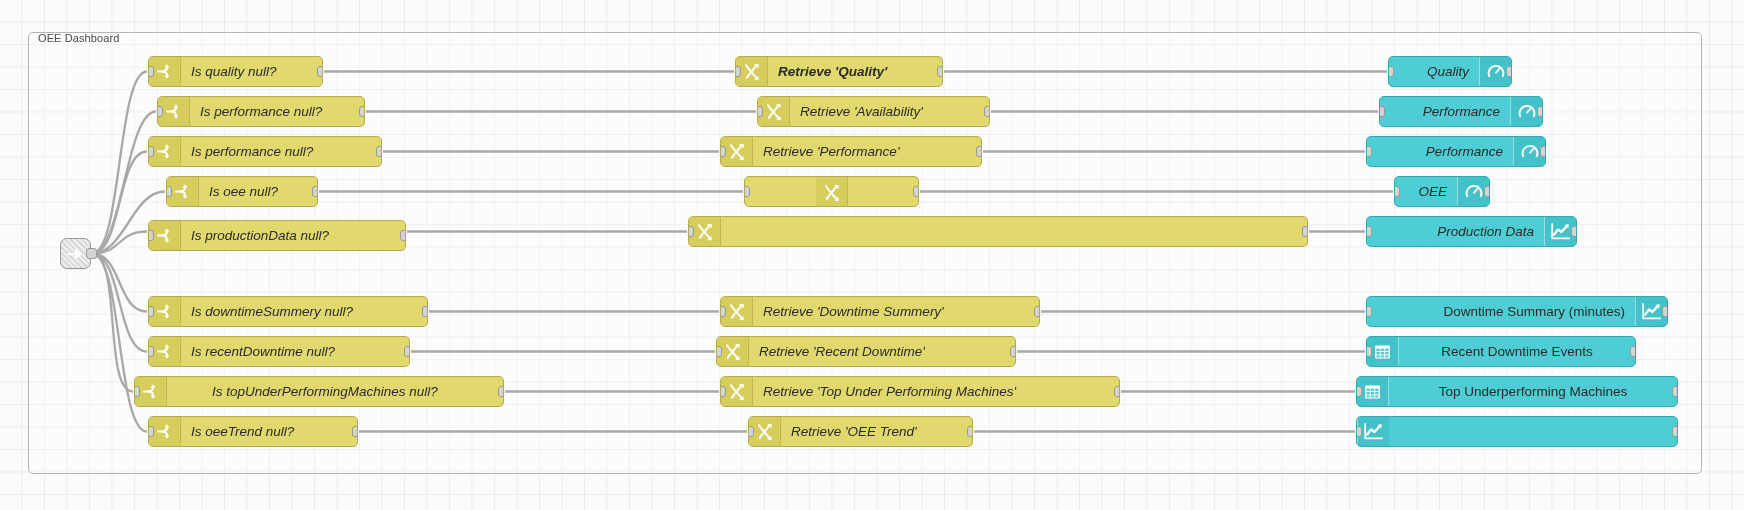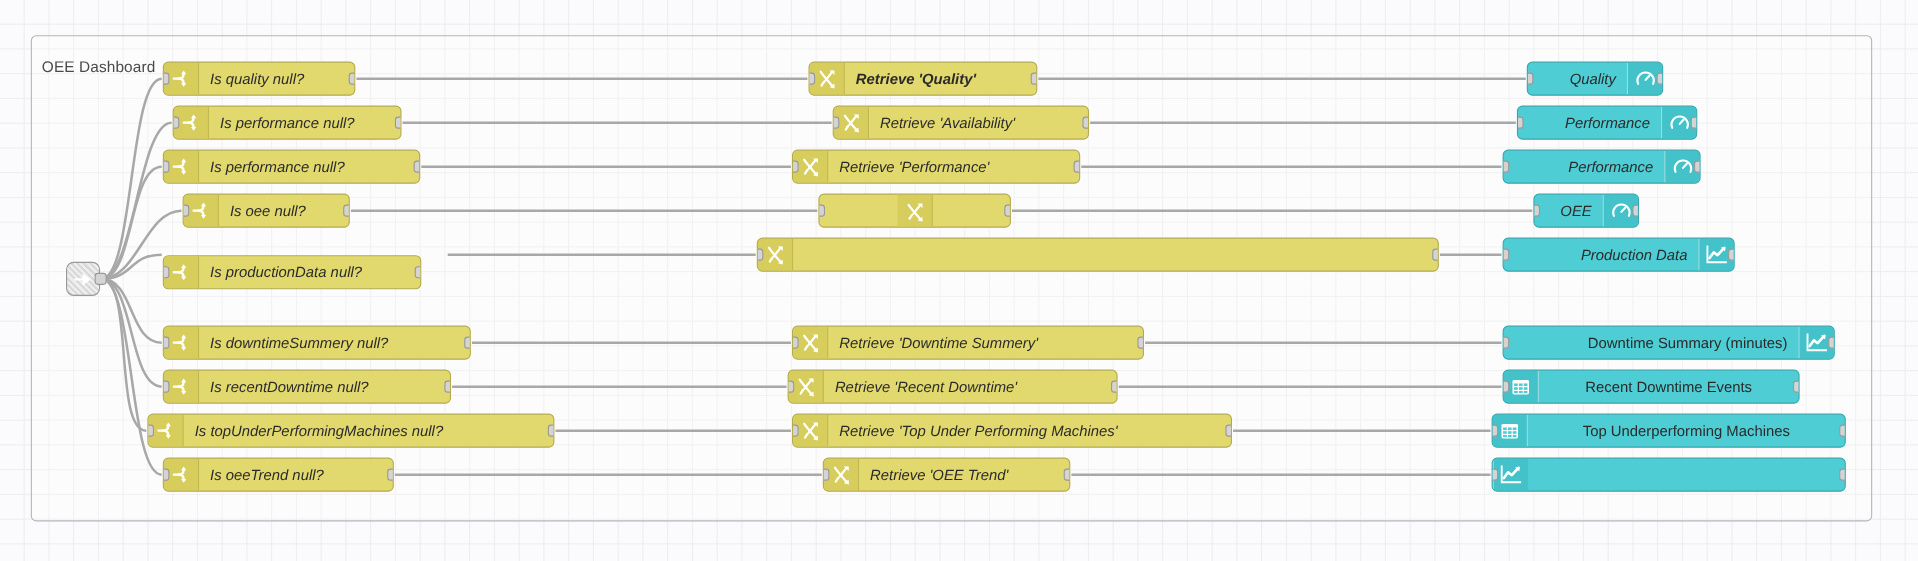--- a/index.html
+++ b/index.html
@@ -25,22 +25,22 @@
     position:absolute;
     left:28px;top:32px;
     width:1674px;height:442px;
     border:1px solid #b5b5b8;
     border-radius:5px;
     background:rgba(255,255,255,0.28);
     box-sizing:border-box;
   }
   #group-label{
     position:absolute;
-    left:38px;top:52px;
-    font-size:14px;
+    left:38px;top:32px;
+    font-size:11px;
     color:#4a4a4a;
     letter-spacing:.1px;
     white-space:nowrap;
   }
   
   #wires{position:absolute;left:0;top:0;width:1744px;height:510px;pointer-events:none;}
   
   .node{
     position:absolute;
     height:31px;
@@ -315,21 +315,21 @@
         <span class="label right">OEE</span>
         <span class="iconbox right">
           <svg class="icn" width="20" height="20" viewBox="0 0 20 20">
             <path d="M3.2 14.2 A7.4 7.4 0 1 1 16.8 14.2" stroke="#fff" stroke-width="1.9" fill="none" stroke-linecap="round"></path>
             <path d="M10 10.6 L13.6 6.6" stroke="#fff" stroke-width="1.9" fill="none" stroke-linecap="round"></path>
           </svg>
         </span>
         <span class="port in"></span>
         <span class="port out"></span>
       </div>
-      <div class="node switch" style="left: 148px; top: 232px; width: 235px;">
+      <div class="node switch" style="left: 148px; top: 220px; width: 258px;">
         <span class="iconbox left">
           <svg class="icn" width="19" height="19" viewBox="0 0 19 19">
             <path d="M3 9.5 H7.5" stroke="#fff" stroke-width="2.1" fill="none" stroke-linecap="round"></path>
             <path d="M7.5 9.5 C11.5 9.5 12 7.2 12 4.6" stroke="#fff" stroke-width="2.1" fill="none" stroke-linecap="round"></path>
             <path d="M7.5 9.5 C11.5 9.5 12 11.8 12 14.4" stroke="#fff" stroke-width="2.1" fill="none" stroke-linecap="round"></path>
             <path d="M12 2.2 L14.4 5.6 L9.6 5.6 Z" fill="#fff"></path>
             <path d="M12 16.8 L14.4 13.4 L9.6 13.4 Z" fill="#fff"></path>
           </svg>
         </span>
         <span class="label left">Is productionData null?</span>
@@ -441,21 +441,21 @@
             <rect x="12.2" y="9.0" width="3.4" height="2.4" fill="#4ecdd4"></rect>
             <rect x="3.4" y="12.4" width="3.4" height="2.0" fill="#4ecdd4"></rect>
             <rect x="7.8" y="12.4" width="3.4" height="2.0" fill="#4ecdd4"></rect>
             <rect x="12.2" y="12.4" width="3.4" height="2.0" fill="#4ecdd4"></rect>
           </svg>
         </span>
         <span class="label plain center">Recent Downtime Events</span>
         <span class="port in"></span>
         <span class="port out"></span>
       </div>
-      <div class="node switch" style="left: 134px; top: 376px; width: 370px;">
+      <div class="node switch" style="left: 134px; top: 376px; width: 370px; gap: 35px;">
         <span class="iconbox left">
           <svg class="icn" width="19" height="19" viewBox="0 0 19 19">
             <path d="M3 9.5 H7.5" stroke="#fff" stroke-width="2.1" fill="none" stroke-linecap="round"></path>
             <path d="M7.5 9.5 C11.5 9.5 12 7.2 12 4.6" stroke="#fff" stroke-width="2.1" fill="none" stroke-linecap="round"></path>
             <path d="M7.5 9.5 C11.5 9.5 12 11.8 12 14.4" stroke="#fff" stroke-width="2.1" fill="none" stroke-linecap="round"></path>
             <path d="M12 2.2 L14.4 5.6 L9.6 5.6 Z" fill="#fff"></path>
             <path d="M12 16.8 L14.4 13.4 L9.6 13.4 Z" fill="#fff"></path>
           </svg>
         </span>
         <span class="label left">Is topUnderPerformingMachines null?</span>

